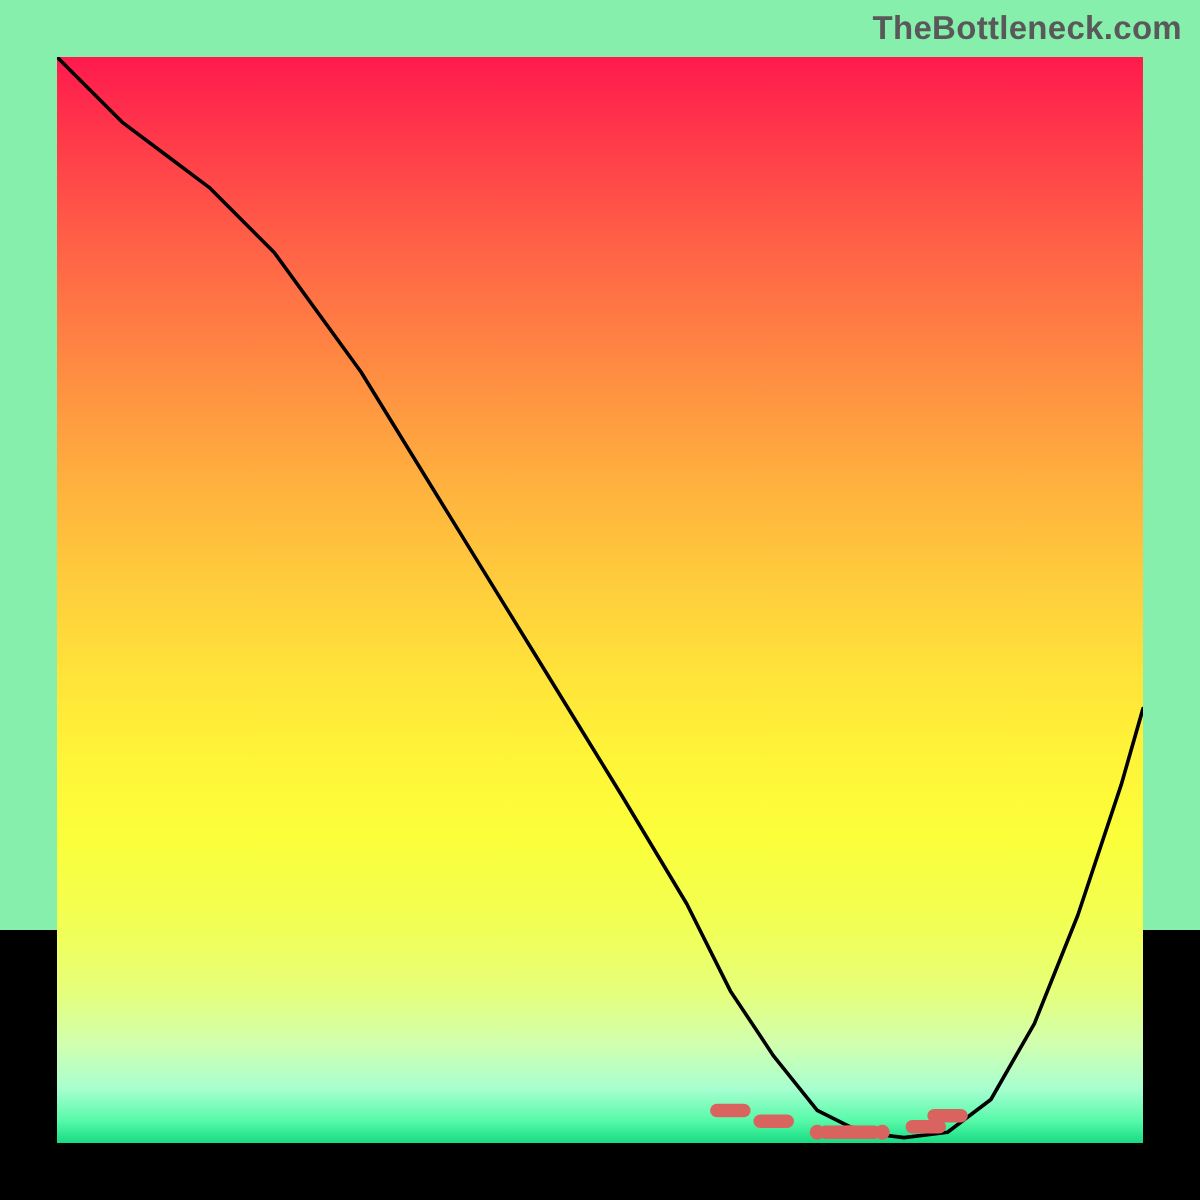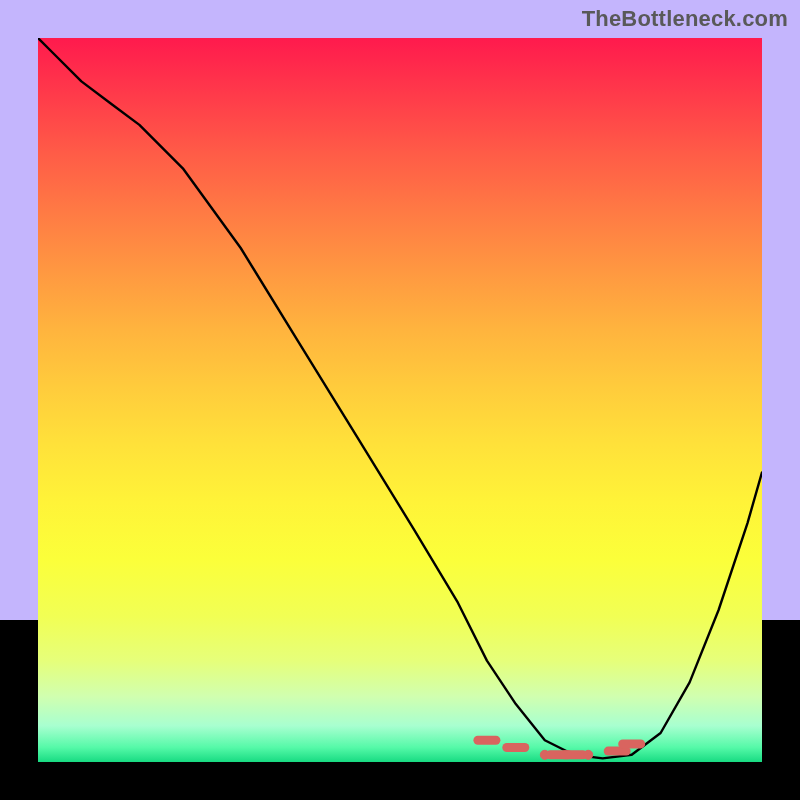--- a/index.html
+++ b/index.html
@@ -1,21 +1,21 @@
 <!DOCTYPE html>
 <html><head>
 <meta charset="utf-8">
 <style>
   * { margin: 0; padding: 0; box-sizing: border-box; }
   html, body { width: 800px; height: 800px; overflow: hidden; background: #000; }
   .outer {
     position: relative;
     width: 800px;
     height: 620px;
-    background: #c4b5fd;
+    background: #86efac;
   }
   .watermark {
     position: absolute;
     top: 6px;
     right: 12px;
     font-family: Arial, Helvetica, sans-serif;
     font-size: 22px;
     font-weight: 600;
     color: #595959;
     letter-spacing: 0.2px;

